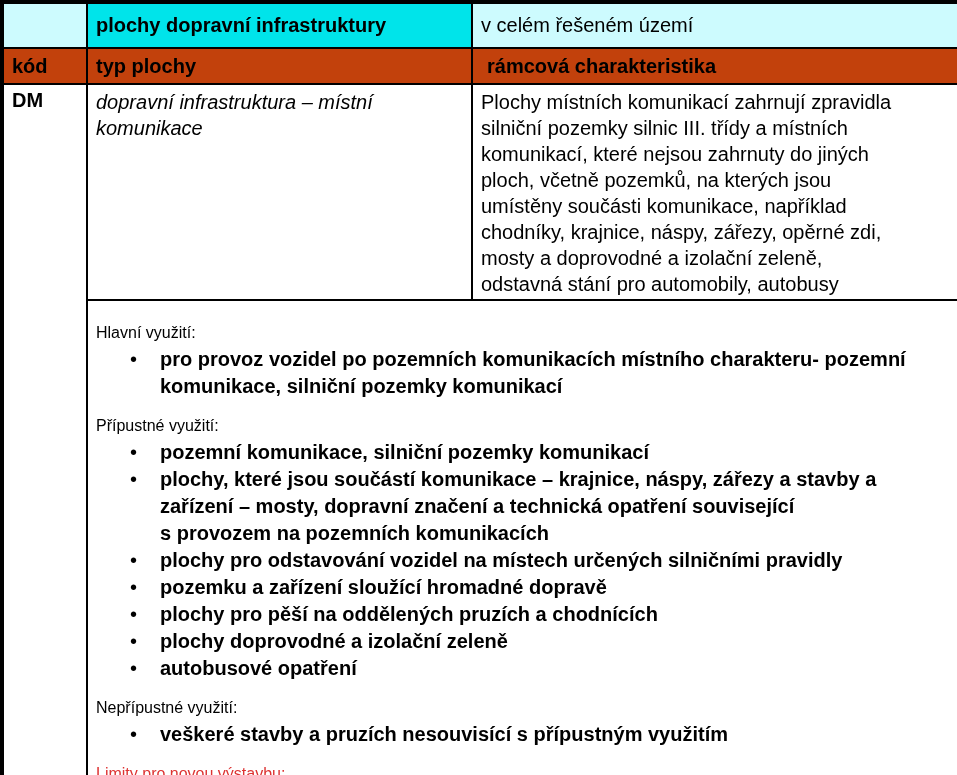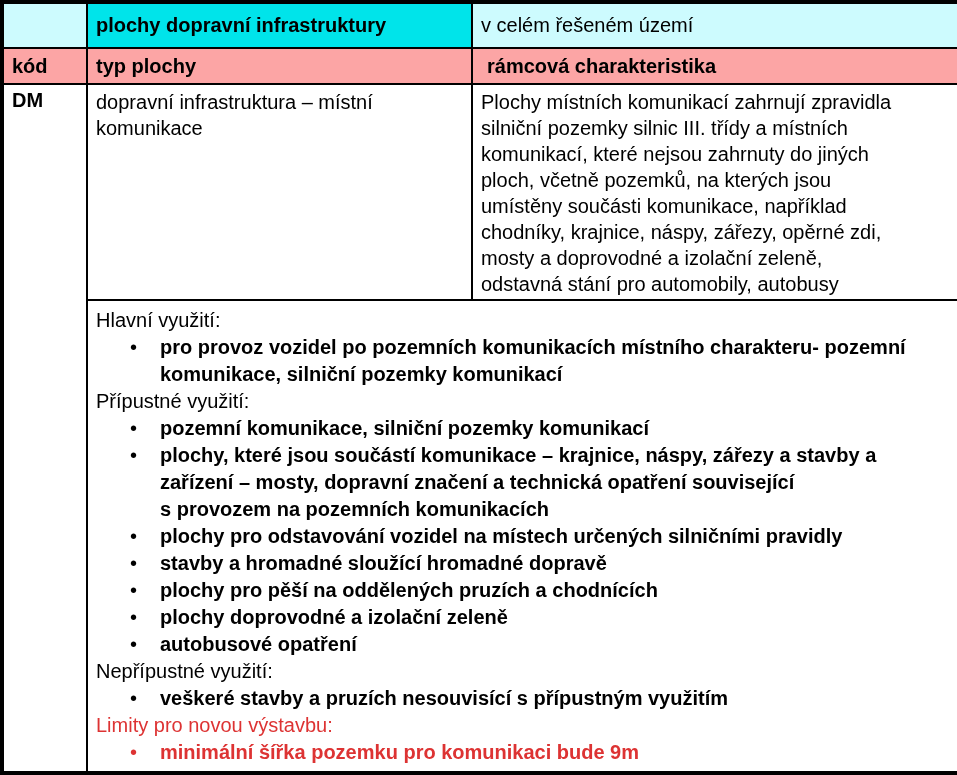--- a/index.html
+++ b/index.html
@@ -19,48 +19,50 @@
   td {
     border: 2px solid #000000;
     vertical-align: top;
     font-size: 20px;
     padding: 2px 24px 2px 8px;
     overflow: hidden;
   }
   
   .cell-pale-cyan { background: #cdfbfe; }
   .cell-cyan      { background: #00e4ea; }
-  .cell-green     { background: #fca5a5; }
+  .cell-green     { background: #c2410c; }
   tr.r1 td, tr.r2 td { vertical-align: middle; }
   .title-cell   { font-weight: bold; }
   .scope-cell   { font-weight: normal; }
   .colhead      { font-weight: bold; }
   .colhead-char { padding-left: 14px; }
   
   .code-cell {
     font-weight: bold;
     font-size: 20px;
     padding-top: 4px;
     vertical-align: top;
   }
   .type-cell {
     line-height: 26px;
     white-space: pre-line;
     padding-top: 4px;
+    font-style: italic;
   }
   .char-cell {
     line-height: 26px;
     white-space: pre-line;
     padding-top: 4px;
   }
   
   .usage-cell { padding: 6px 8px 4px 8px; }
   .sec-heading {
     line-height: 27px;
-    font-size: 20px;
+    font-size: 16px;
+    margin-top: 12px;
   }
   .li {
     display: flex;
     line-height: 27px;
     font-size: 20px;
   }
   .bullet {
     flex: 0 0 30px;
     margin-left: 34px;
     text-align: left;
@@ -125,21 +127,21 @@
         <span class="li-text">plochy, které jsou součástí komunikace – krajnice, náspy, zářezy a stavby a
 zařízení – mosty, dopravní značení a technická opatření související
 s provozem na pozemních komunikacích</span>
       </div>
       <div class="li">
         <span class="bullet">•</span>
         <span class="li-text">plochy pro odstavování vozidel na místech určených silničními pravidly</span>
       </div>
       <div class="li">
         <span class="bullet">•</span>
-        <span class="li-text">stavby a hromadné sloužící hromadné dopravě</span>
+        <span class="li-text">pozemku a zařízení sloužící hromadné dopravě</span>
       </div>
       <div class="li">
         <span class="bullet">•</span>
         <span class="li-text">plochy pro pěší na oddělených pruzích a chodnících</span>
       </div>
       <div class="li">
         <span class="bullet">•</span>
         <span class="li-text">plochy doprovodné a izolační zeleně</span>
       </div>
       <div class="li">

